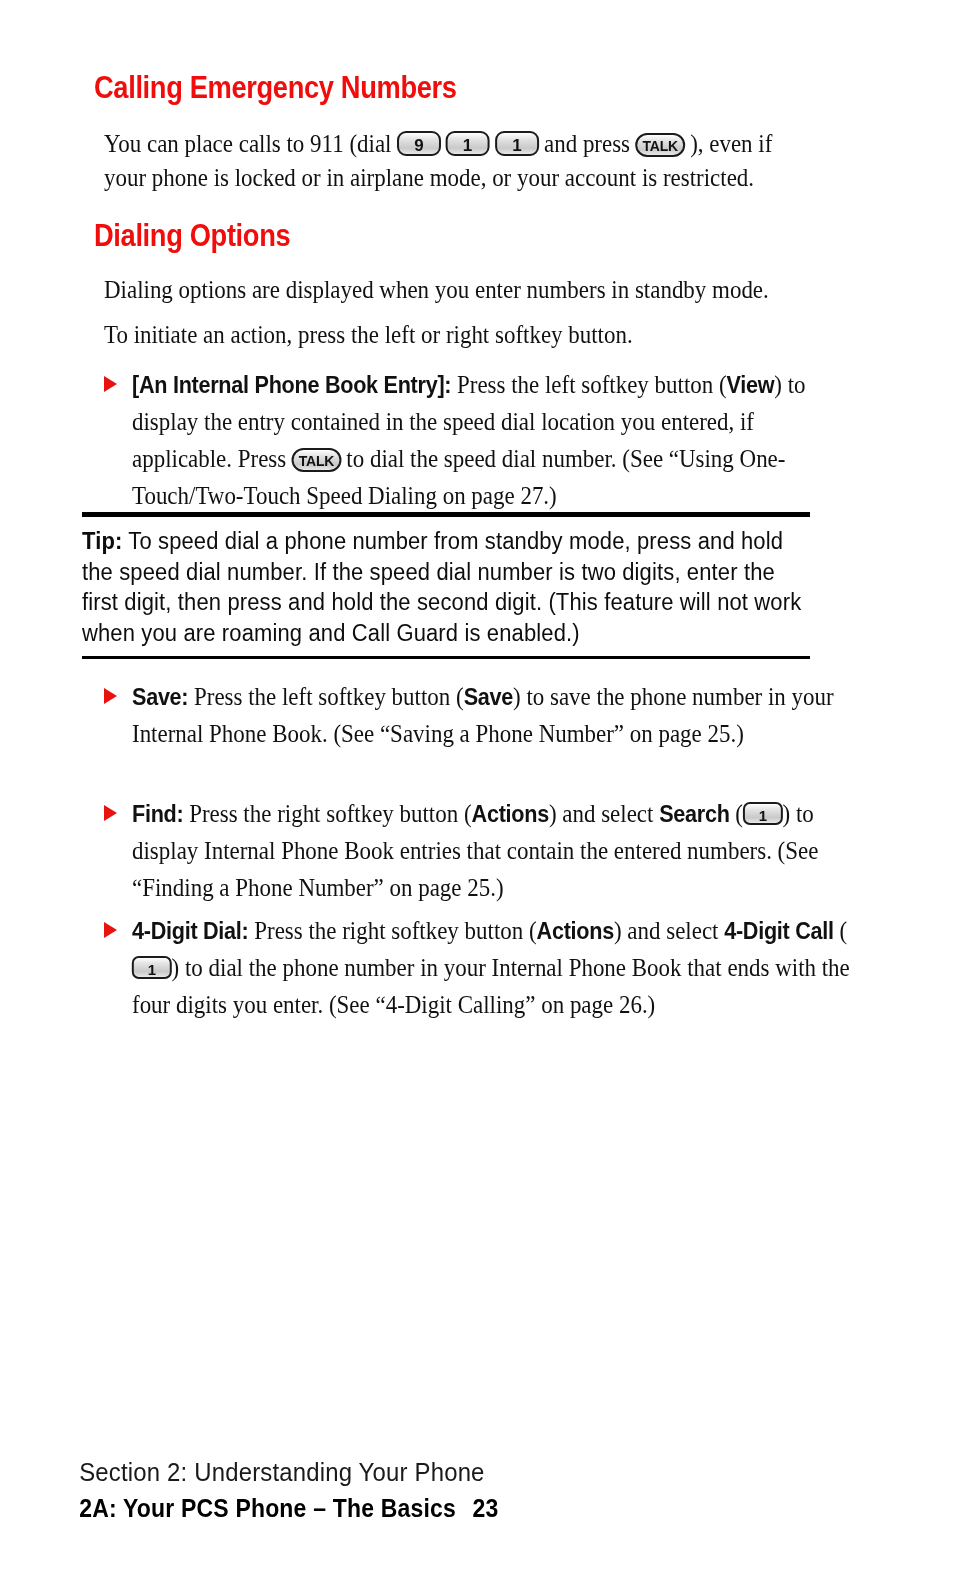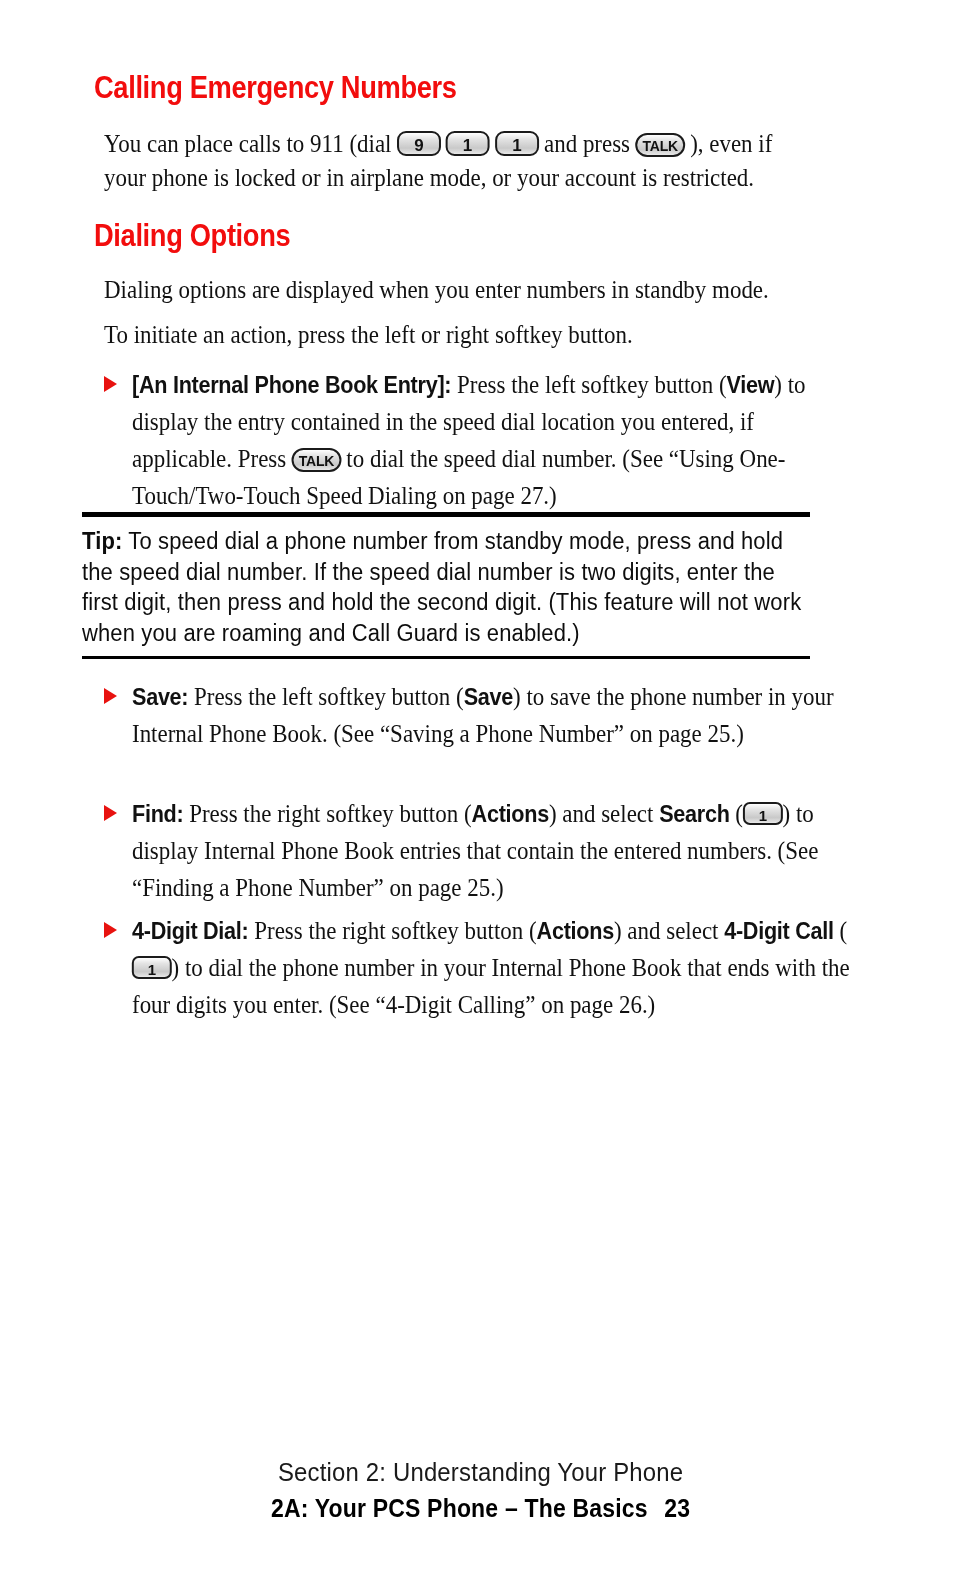--- a/index.html
+++ b/index.html
@@ -160,24 +160,24 @@
     padding: 9px 0 8px 0;
     transform: scaleX(0.955);
     transform-origin: left top;
     width: 762px;
   }
   #tip-body .tip-label { font-weight: bold; }
 
   
   #footer {
     position: absolute;
-    left: 0;
+    left: 8px;
     top: 1455px;
     width: 890px;
-    text-align: center;
+    text-align: left;
   }
   #footer-line1 {
     font-family: "Liberation Sans Narrow", "Liberation Sans", "DejaVu Sans", sans-serif;
     font-size: 26px;
     font-weight: normal;
     color: #1a1a1a;
     letter-spacing: 0.2px;
     line-height: 34px;
     transform: scaleX(0.92);
     transform-origin: right top;

